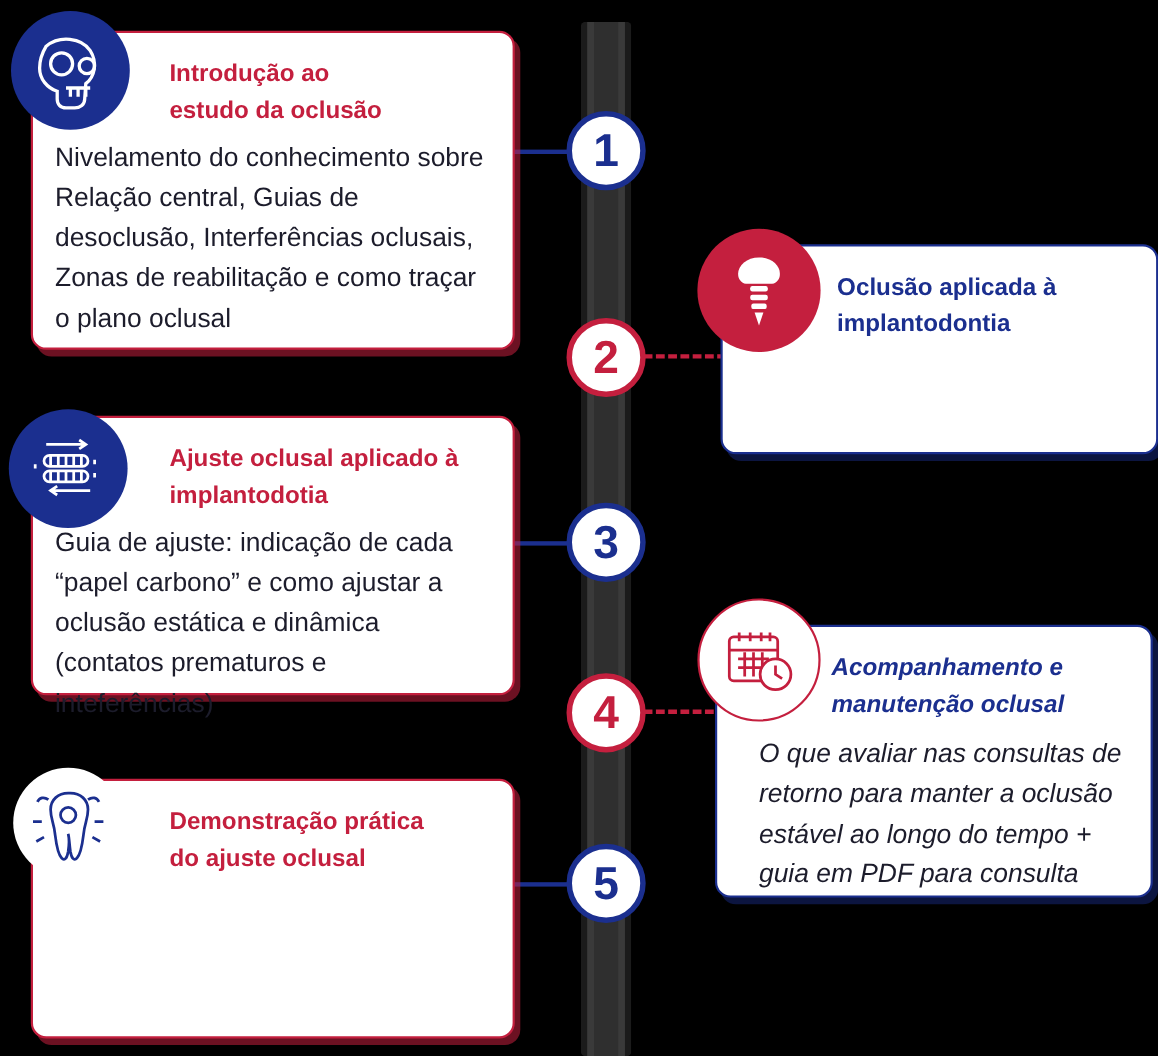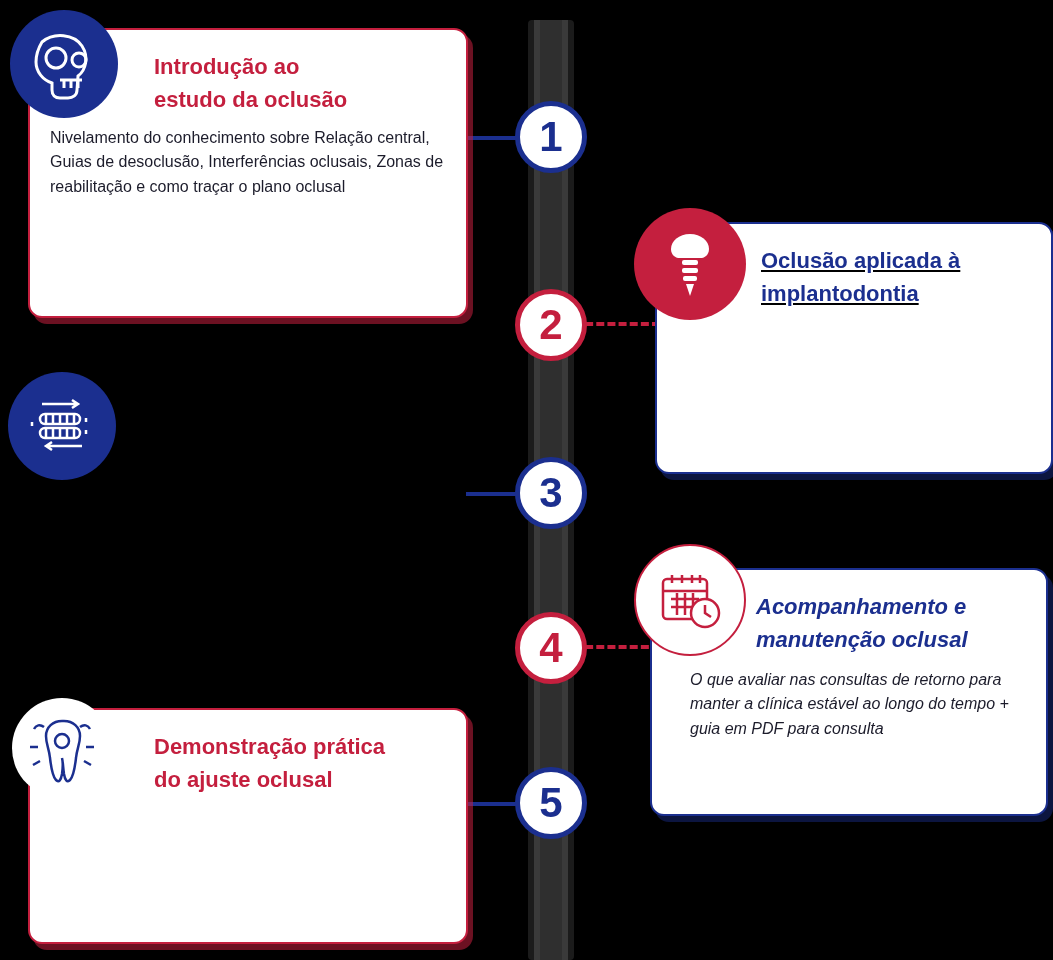--- a/index.html
+++ b/index.html
@@ -73,21 +73,21 @@
 
   .card-title {
     font-size: 22px;
     font-weight: bold;
     line-height: 1.5;
     white-space: pre-line;
   }
   .card-title.red  { color: #c41f3e; }
   .card-title.blue { color: #1b2f8f; }
   .card-body {
-    font-size: 16px;
+    font-size: 24px;
     color: #1c1c2b;
     line-height: 1.52;
     white-space: pre-line;
   }
 
   
   .left .card-title { margin-left: 104px; }
   .left .inner { padding: 20px 22px 18px 20px; }
   .left .card-body { margin-top: 10px; }
 
@@ -139,57 +139,64 @@
       <g fill="none" stroke="#ffffff" stroke-width="3">
         <path d="M34 34c12-10 32-8 40 4 7 11 4 24-4 30l-1 14c0 5-4 8-9 8h-8c-5 0-8-3-8-8v-7c-9-3-16-11-16-21 0-8 3-15 6-20z"></path>
         <circle cx="48" cy="50" r="10"></circle>
         <circle cx="71" cy="52" r="7"></circle>
         <path d="M52 72h22M56 72v8M63 72v8M70 72v8"></path>
       </g>
     </svg>
   </div>
   <div class="badge blue" style="left:515px; top:101px;">1</div>
 
-  <div class="card blue right" style="left:655px; top:222px; width:398px; height:252px;text-decoration:underline;">
+  <div class="card blue right" style="left:655px; top:222px; width:398px; height:191px;">
     <div class="inner">
       <div class="card-title blue">Oclusão aplicada à
 implantodontia</div>
     </div>
   </div>
   <div class="icon-circle solid-red" style="left:634px; top:208px; width:112px; height:112px;">
     <svg width="64" height="72" viewBox="0 0 64 72">
       <path d="M32 6c-11 0-19 7-19 15 0 5 3 8 7 9h24c4-1 7-4 7-9 0-8-8-15-19-15z" fill="#fff"></path>
       <rect x="24" y="32" width="16" height="5" rx="2" fill="#fff"></rect>
       <rect x="24" y="40" width="16" height="5" rx="2" fill="#fff"></rect>
       <rect x="25" y="48" width="14" height="5" rx="2" fill="#fff"></rect>
       <path d="M28 56h8l-4 12z" fill="#fff"></path>
     </svg>
   </div>
   <div class="badge red" style="left:515px; top:289px;">2</div>
 
+  <div class="card red left" style="left:28px; top:378px; width:440px; height:254px;">
+    <div class="inner">
+      <div class="card-title red">Ajuste oclusal aplicado à
+implantodotia</div>
+      <div class="card-body">Guia de ajuste: indicação de cada “papel carbono” e como ajustar a oclusão estática e dinâmica (contatos prematuros e inteferências)</div>
+    </div>
+  </div>
   <div class="icon-circle solid-blue" style="left:8px; top:372px; width:108px; height:108px;">
     <svg width="72" height="64" viewBox="0 0 72 64">
       <g stroke="#fff" stroke-width="2.5" fill="none">
         <path d="M16 10h34M46 6l6 4-6 4"></path>
         <rect x="14" y="20" width="40" height="10" rx="5"></rect>
         <path d="M20 20v10M27 20v10M34 20v10M41 20v10M48 20v10"></path>
         <rect x="14" y="34" width="40" height="10" rx="5"></rect>
         <path d="M20 34v10M27 34v10M34 34v10M41 34v10M48 34v10"></path>
         <path d="M56 52H22M26 48l-6 4 6 4"></path>
         <path d="M60 24v4M60 36v4M6 28v4"></path>
       </g>
     </svg>
   </div>
   <div class="badge blue" style="left:515px; top:457px;">3</div>
 
   <div class="card blue right" style="left:650px; top:568px; width:398px; height:248px;font-style:italic;">
     <div class="inner">
       <div class="card-title blue">Acompanhamento e
 manutenção oclusal</div>
-      <div class="card-body">O que avaliar nas consultas de retorno para manter a clínica estável ao longo do tempo + guia em PDF para consulta</div>
+      <div class="card-body">O que avaliar nas consultas de retorno para manter a oclusão estável ao longo do tempo + guia em PDF para consulta</div>
     </div>
   </div>
   <div class="icon-circle white-red" style="left:634px; top:544px; width:112px; height:112px;">
     <svg width="70" height="66" viewBox="0 0 70 66">
       <g stroke="#c41f3e" stroke-width="2.5" fill="none">
         <rect x="8" y="12" width="44" height="40" rx="4"></rect>
         <path d="M8 24h44"></path>
         <path d="M17 8v8M27 8v8M37 8v8M45 8v8"></path>
         <path d="M16 32h28M16 40h28M22 26v22M30 26v22M38 26v22"></path>
         <circle cx="50" cy="46" r="14" fill="#fff"></circle>

